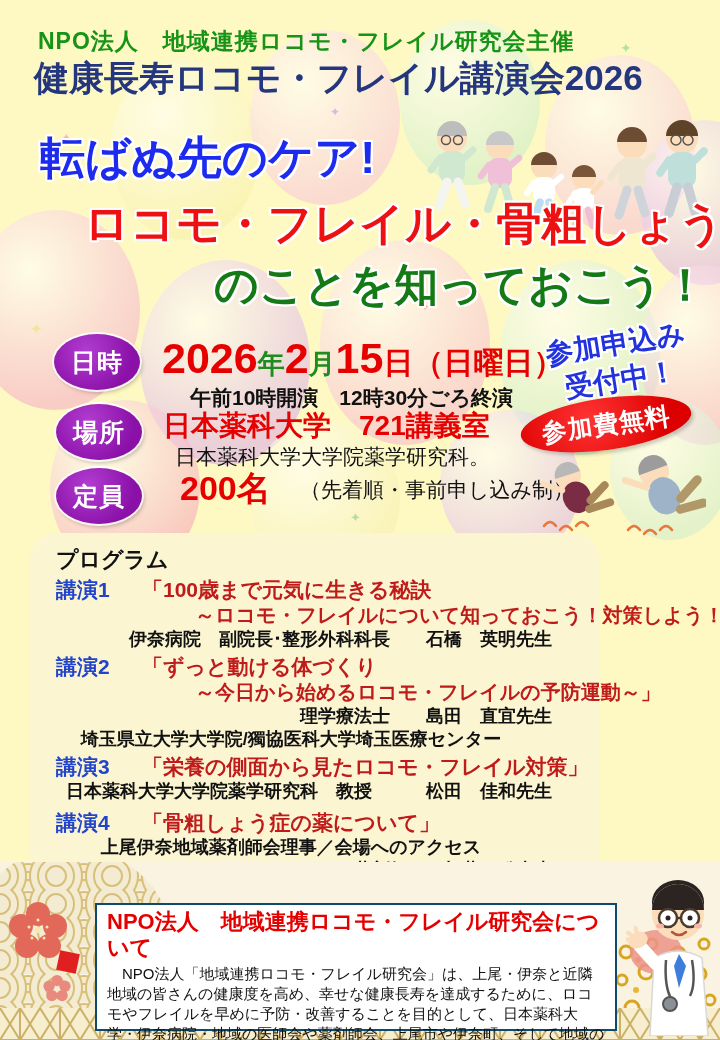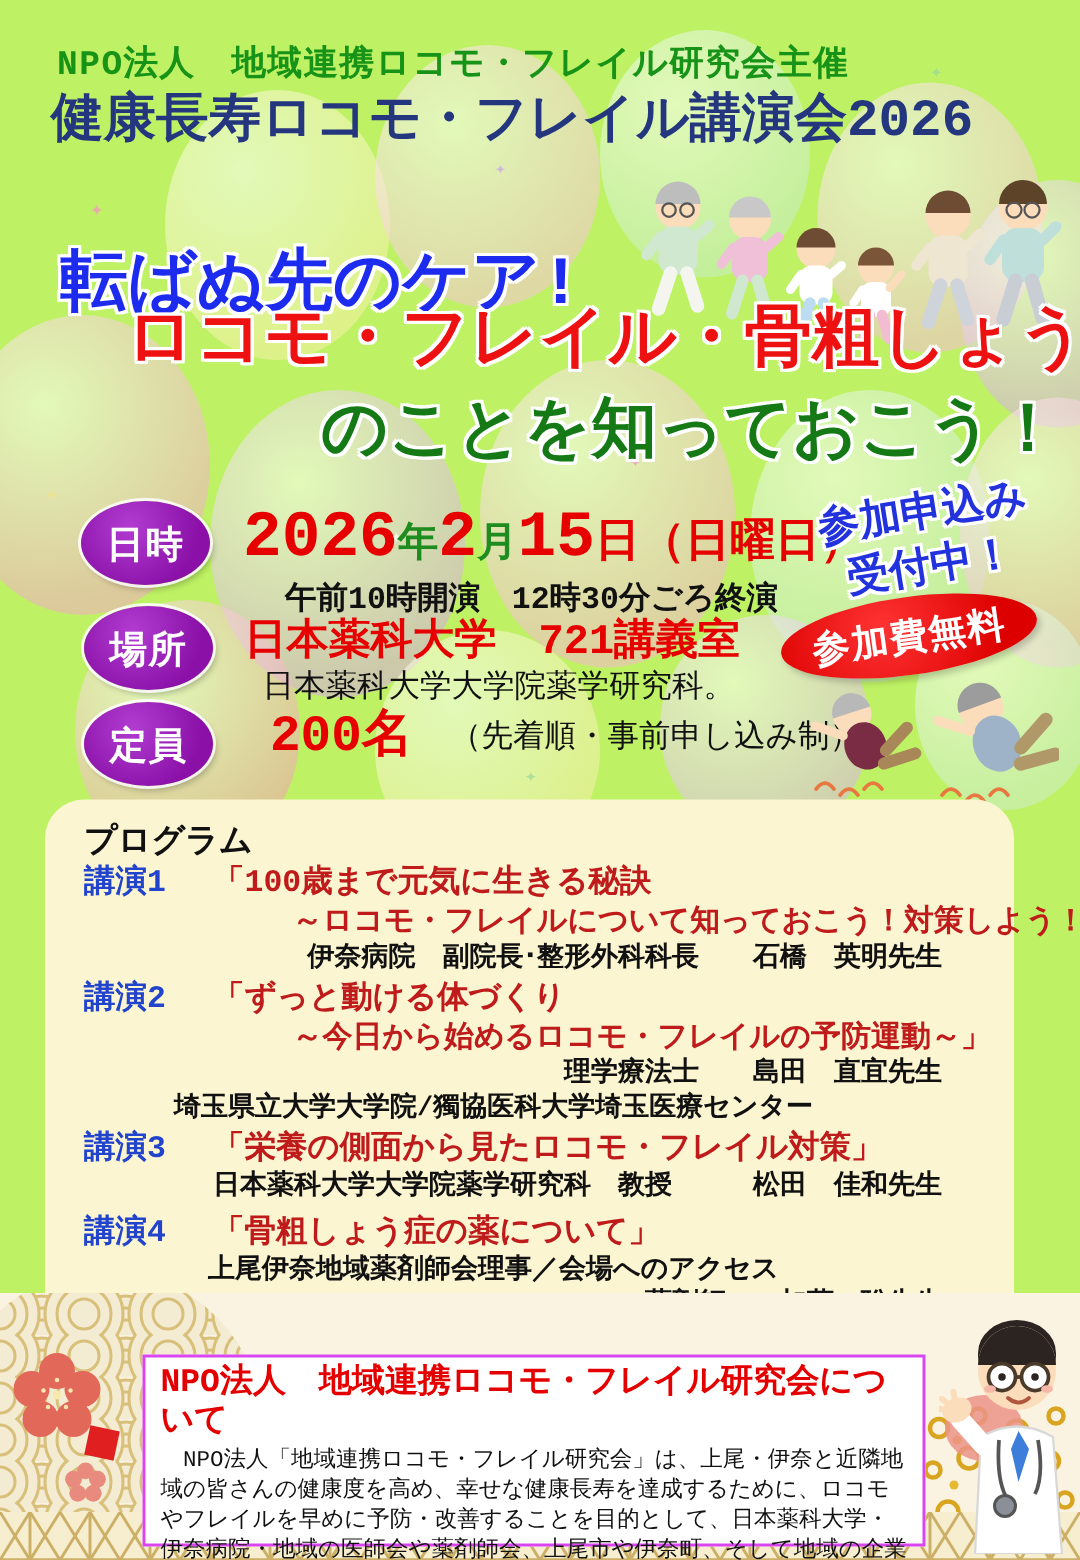--- a/index.html
+++ b/index.html
@@ -1,29 +1,29 @@
 <!DOCTYPE html>
 <html><head>
 <meta charset="utf-8">
 <style>
   html,body{margin:0;padding:0;background:#e8e8e8;}
-  .page{position:relative;width:720px;height:1040px;background:#bef264;overflow:hidden;
-        font-family:Liberation Mono, monospace;}
+  .page{position:relative;width:720px;height:1040px;background:#fef9c3;overflow:hidden;
+        font-family:Liberation Sans, sans-serif;}
   .abs{position:absolute;}
   
   .balloon{position:absolute;border-radius:50%;opacity:.55;}
   .star{position:absolute;opacity:.75;pointer-events:none;}
   .star::before{content:"✦";}
   
   .organizer{left:38px;top:26px;font-size:23px;font-weight:bold;color:#179417;letter-spacing:1px;white-space:nowrap;}
   .main-title{left:34px;top:55px;font-size:35px;font-weight:bold;color:#24367e;letter-spacing:0px;white-space:nowrap;}
   
   .outline-w{text-shadow:-2px -2px 0 #fff,2px -2px 0 #fff,-2px 2px 0 #fff,2px 2px 0 #fff,
              0 -2px 0 #fff,0 2px 0 #fff,-2px 0 0 #fff,2px 0 0 #fff;}
-  .catch1{left:40px;top:128px;font-size:45px;font-weight:bold;color:#1c2bee;white-space:nowrap;margin-top:29px;}
+  .catch1{left:40px;top:128px;font-size:45px;font-weight:bold;color:#1c2bee;white-space:nowrap;}
   .catch2{left:84px;top:194px;font-size:45px;font-weight:bold;color:#ee1111;white-space:nowrap;}
   .catch3{left:214px;top:256px;font-size:44px;font-weight:bold;color:#157a15;white-space:nowrap;}
   
   .badge{position:absolute;width:86px;height:56px;border-radius:50%;
          background:radial-gradient(circle at 38% 30%,#b13cd0,#8a10a8 70%);
          box-shadow:0 0 0 2px rgba(255,255,255,.85),2px 3px 4px rgba(0,0,0,.25);
          display:flex;align-items:center;justify-content:center;
          color:#fff;font-size:25px;font-weight:bold;letter-spacing:1px;}
   .dateline{left:162px;top:334px;white-space:nowrap;font-weight:bold;}
   .dateline .num{font-size:43px;color:#e60000;}
@@ -35,36 +35,36 @@
   .capacity{left:180px;top:466px;font-size:34px;font-weight:bold;color:#e60000;white-space:nowrap;}
   .capacity-note{left:300px;top:476px;font-size:21px;color:#111;white-space:nowrap;}
   
   .apply{left:518px;top:326px;width:200px;transform:rotate(-9deg);text-align:center;
          font-size:28px;font-weight:bold;color:#2233dd;line-height:1.3;white-space:nowrap;}
   .free-badge{left:520px;top:398px;width:172px;height:52px;transform:rotate(-8deg);
          background:radial-gradient(circle at 40% 35%,#ff3333,#dd0000 75%);border-radius:50%;
          display:flex;align-items:center;justify-content:center;color:#fff;font-size:25px;
          font-weight:bold;letter-spacing:1px;box-shadow:2px 3px 4px rgba(0,0,0,.2);}
   
-  .program-box{left:30px;top:533px;width:646px;height:362px;background:#fbf5d2;border-radius:26px;
+  .program-box{left:30px;top:533px;width:570px;height:362px;background:#fbf5d2;border-radius:26px;
                padding:10px 0 0 0;box-sizing:border-box;}
   .prog-heading{margin:2px 0 2px 26px;font-size:22px;font-weight:bold;color:#111;}
   .lec-row{margin-left:26px;line-height:1.22;white-space:nowrap;}
   .lec-no{display:inline-block;width:86px;font-size:21px;font-weight:bold;color:#2244cc;}
   .lec-title{font-size:21px;font-weight:bold;color:#bf1b1b;}
   .lec-sub{margin-left:165px;font-size:20px;font-weight:bold;color:#bf1b1b;line-height:1.25;white-space:nowrap;}
   .lec-speaker{font-size:18px;font-weight:bold;color:#111;line-height:1.3;padding-right:48px;white-space:nowrap;}
   .lec-speaker.right{text-align:right;}
   .lec-speaker.center{text-align:center;}
   .lec-sub:empty,.lec-speaker:empty{display:none;}
   .prog-footer{margin-top:6px;text-align:center;font-size:23px;font-weight:bold;color:#2929d6;}
   
   .footer-band{left:0;top:862px;width:720px;height:178px;background:#faf3e2;}
   .npo-box{position:absolute;left:95px;top:41px;width:522px;height:128px;background:#fff;
-           border:2px solid #d946ef;box-sizing:border-box;padding:4px 10px 0 10px;z-index:3;}
+           border:2px solid #0c4a6e;box-sizing:border-box;padding:4px 10px 0 10px;z-index:3;}
   .npo-title{font-size:22px;font-weight:bold;color:#e50000;line-height:1.2;margin-bottom:2px;}
   .npo-body{font-size:15px;color:#111;line-height:1.33;}
   .blossom{position:absolute;z-index:2;}
   .red-square{position:absolute;left:58px;top:90px;width:20px;height:20px;background:#e02020;transform:rotate(12deg);z-index:2;}
   .pattern-left{position:absolute;left:0;top:0;z-index:1;}
   .pattern-bottom{position:absolute;left:0;top:146px;z-index:1;}
   .pattern-dots{position:absolute;left:612px;top:70px;z-index:1;}
   .doctor{position:absolute;left:626px;top:18px;z-index:4;}
   
   .walkers{left:426px;top:98px;}

